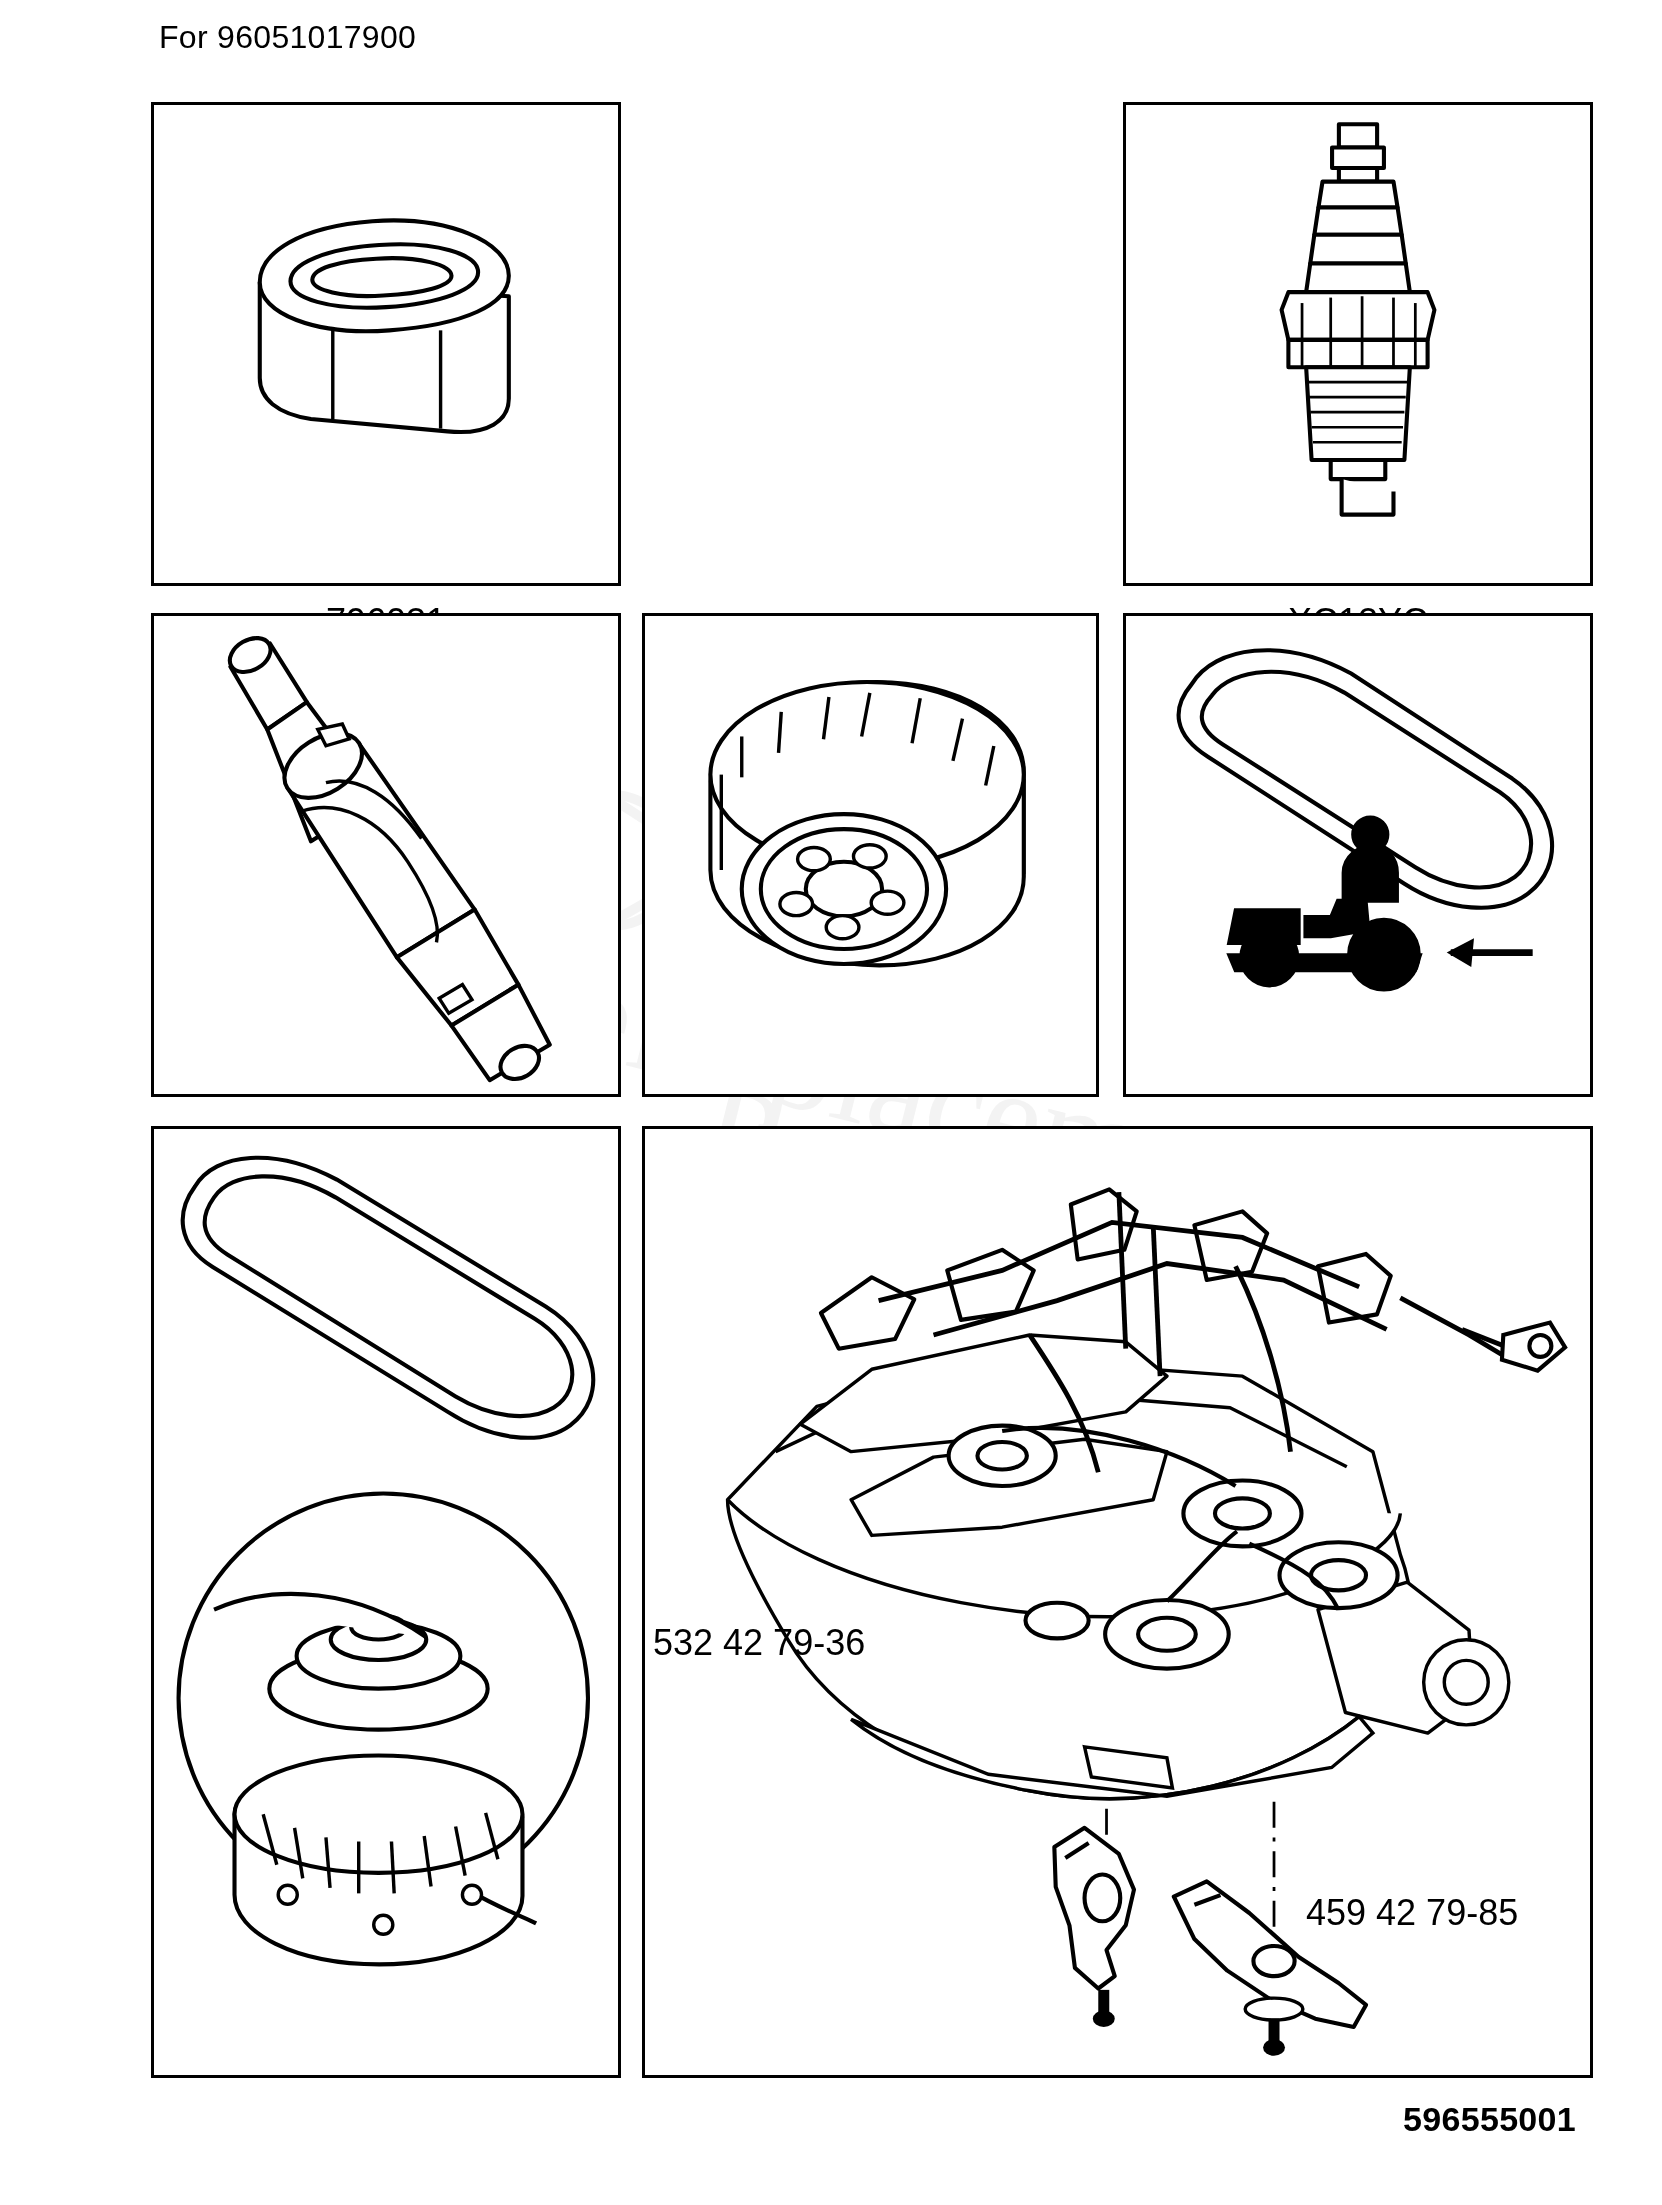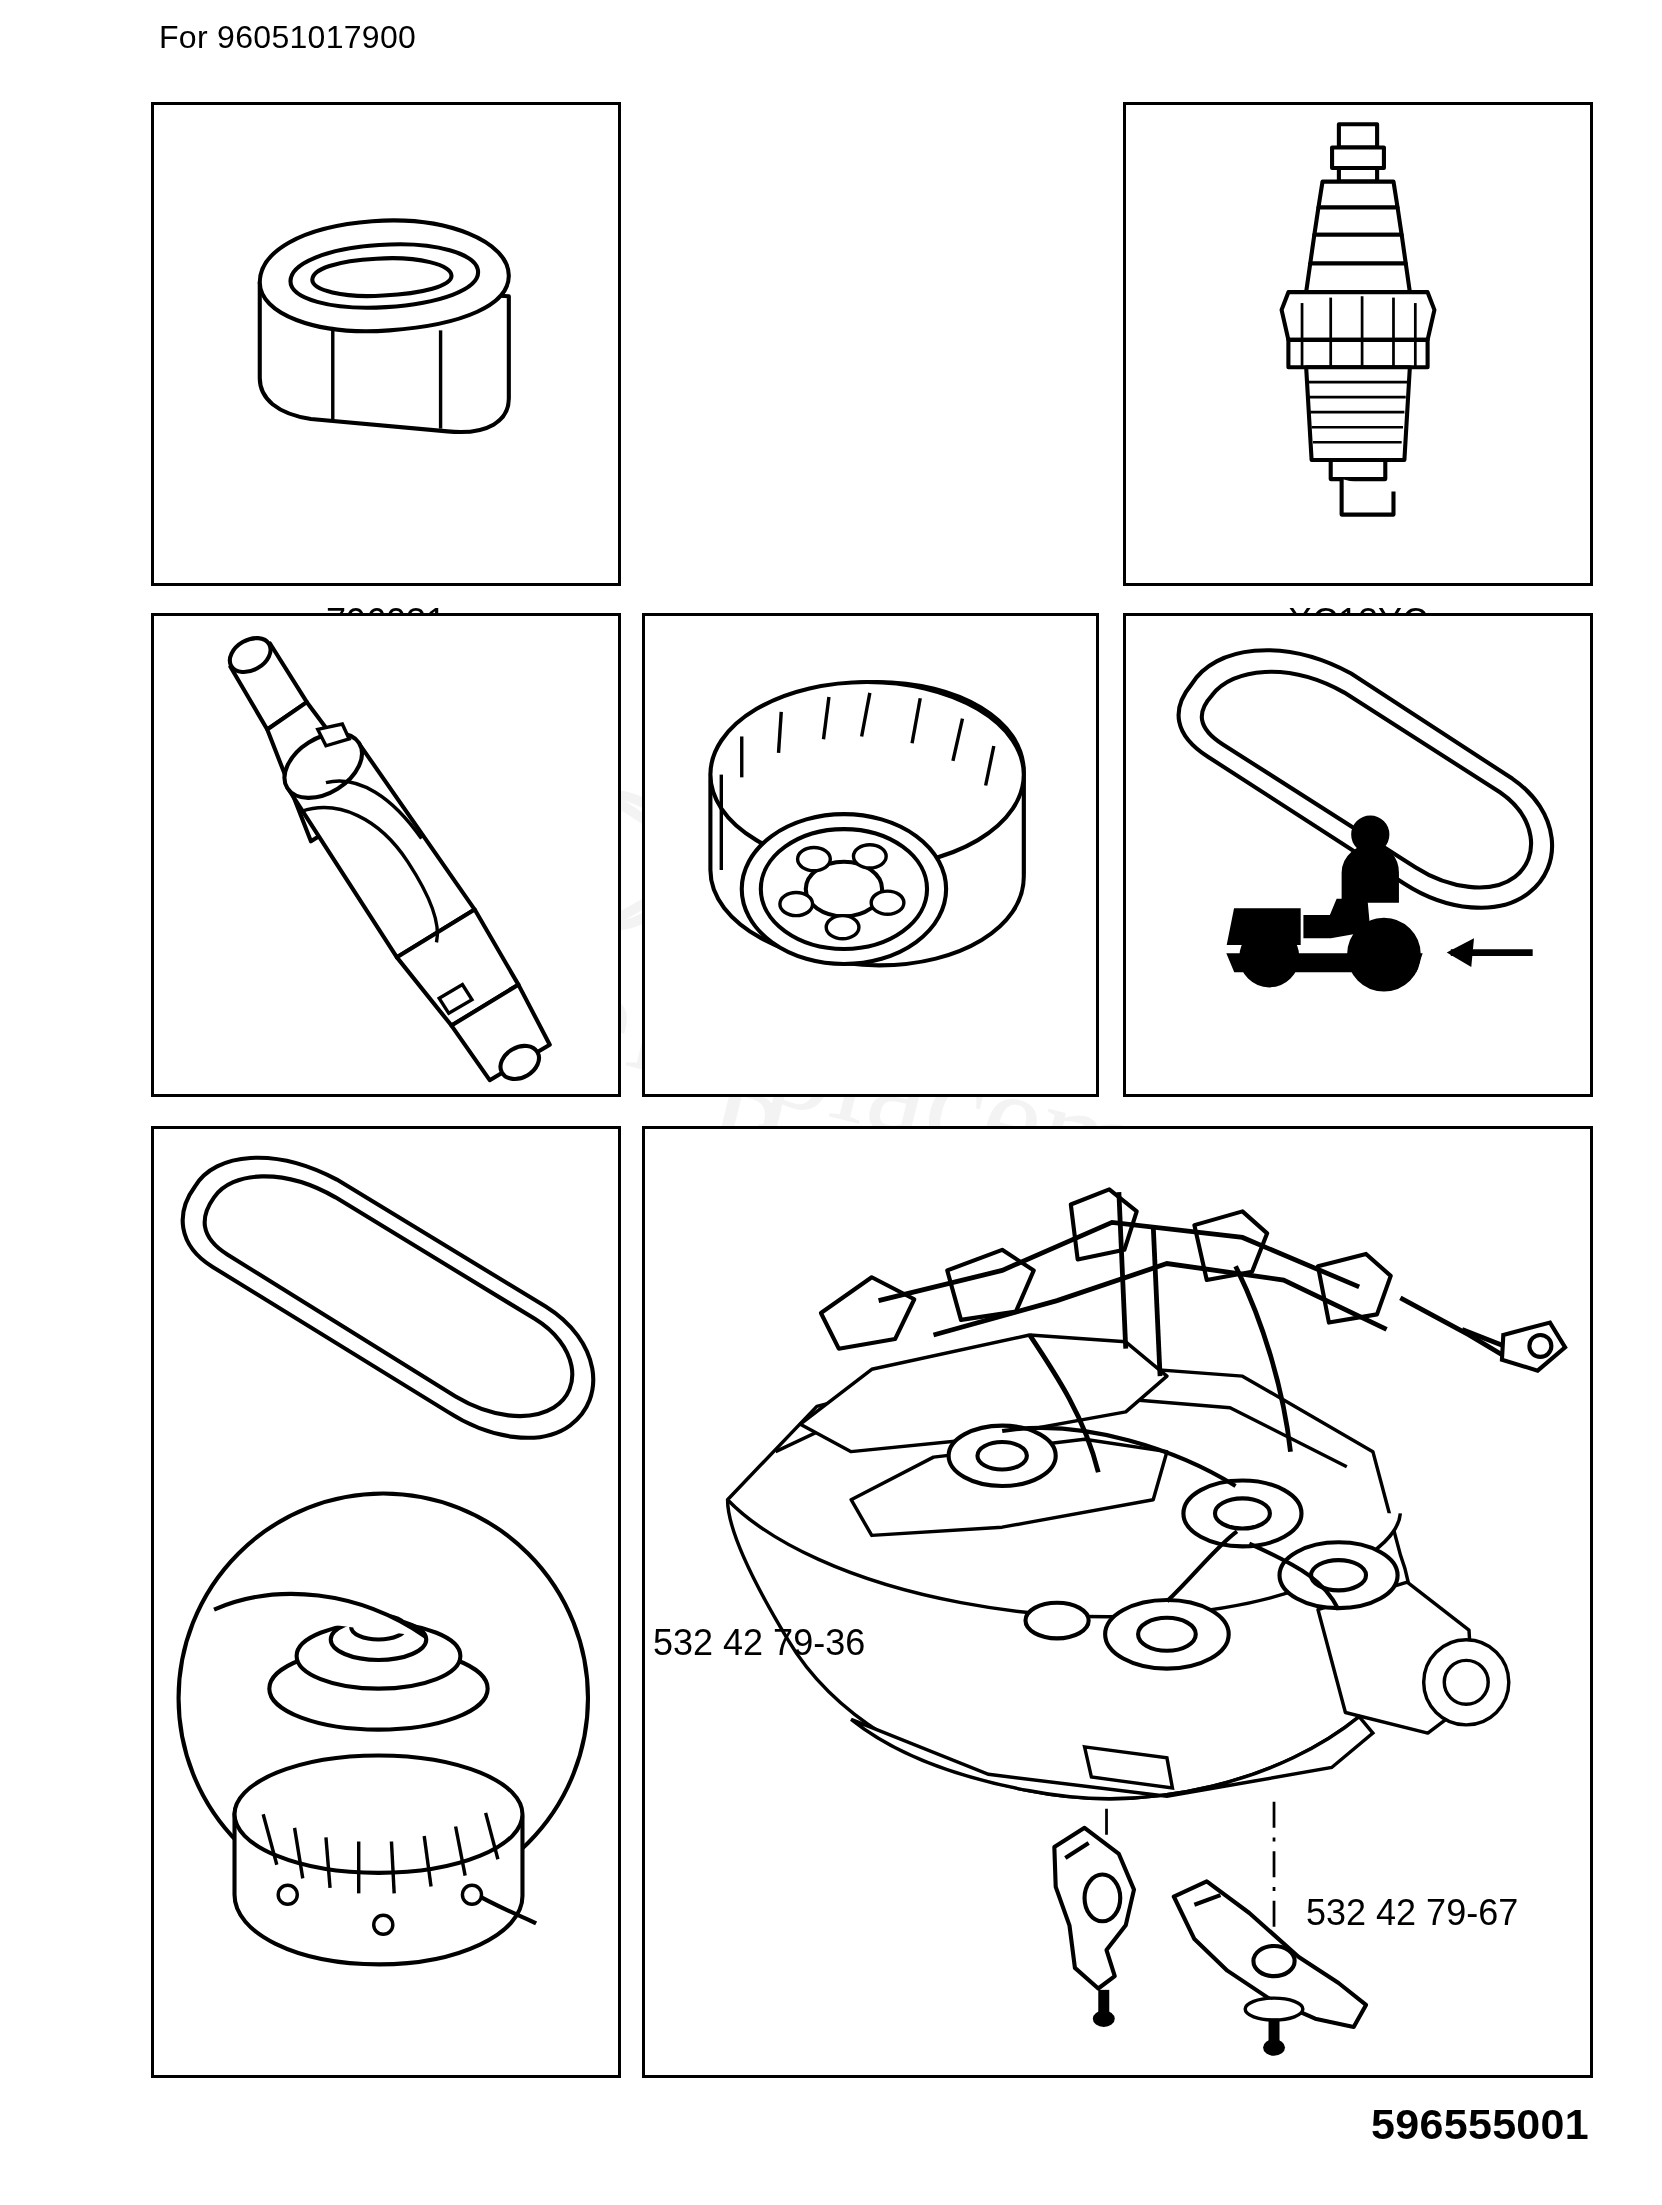--- a/index.html
+++ b/index.html
@@ -87,23 +87,23 @@
     position: absolute;
     font-size: 36px;
     white-space: nowrap;
   }
   #label-blade-left  { left: 613px;  top: 1622px; }
   #label-blade-right { left: 1266px; top: 1892px; }
 
   
   .footer-number {
     position: absolute;
-    right: 114px;
+    right: 127px;
     top: 2100px;
-    font-size: 43px;
+    font-size: 34px;
     font-weight: bold;
     letter-spacing: 0.3px;
   }
 </style>
 </head>
 <body>
 
 <div class="page">
 
   <div class="header-text">For 96051017900</div>
@@ -391,18 +391,18 @@
       </g>
       <g fill="#000">
         <rect x="908" y="1296" width="16" height="34"></rect>
         <ellipse cx="916" cy="1338" rx="16" ry="12"></ellipse>
       </g>
     </svg>
   </div>
 
   <div class="deck-label" id="label-blade-left">532 42 79-36</div>
 
-  <div class="deck-label" id="label-blade-right">532 42 79-67</div>
+  <div class="deck-label" id="label-blade-right">459 42 79-85</div>
 
   <div class="footer-number">596555001</div>
 
 </div>
 
 
 </body></html>

